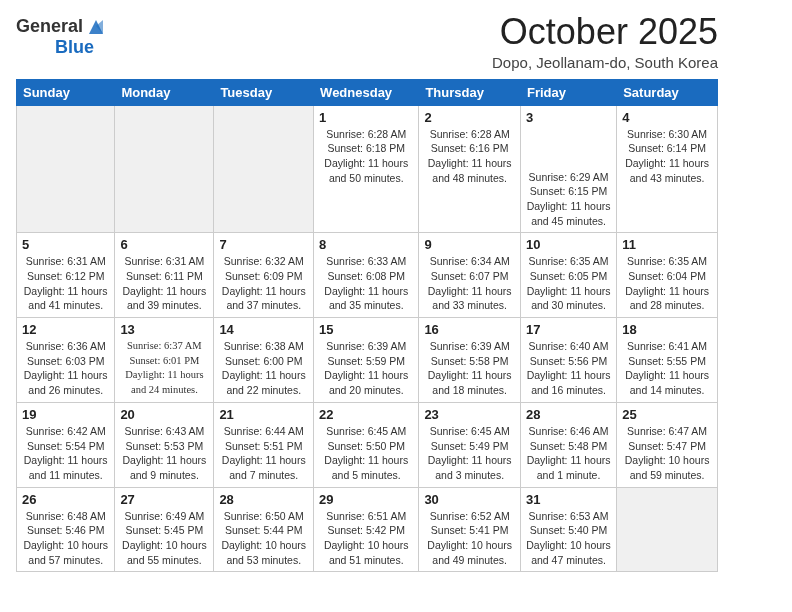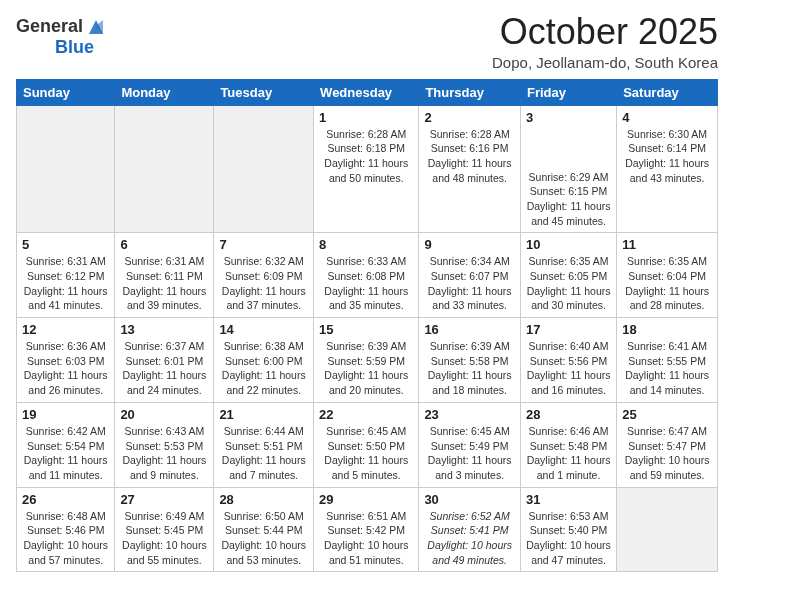--- a/index.html
+++ b/index.html
@@ -216,21 +216,21 @@
         <tr>
           <td>
             <span class="day-num">12</span>
             <div class="day-info" style="white-space: pre-line;">Sunrise: 6:36 AM
 Sunset: 6:03 PM
 Daylight: 11 hours
 and 26 minutes.</div>
           </td>
           <td>
             <span class="day-num">13</span>
-            <div class="day-info" style="white-space: pre-line;">Sunrise: 6:37 AM
+            <div class="day-info" style="white-space: pre-line; font-family: Liberation Serif, serif;">Sunrise: 6:37 AM
 Sunset: 6:01 PM
 Daylight: 11 hours
 and 24 minutes.</div>
           </td>
           <td>
             <span class="day-num">14</span>
             <div class="day-info" style="white-space: pre-line;">Sunrise: 6:38 AM
 Sunset: 6:00 PM
 Daylight: 11 hours
 and 22 minutes.</div>
@@ -339,21 +339,21 @@
           </td>
           <td>
             <span class="day-num">29</span>
             <div class="day-info" style="white-space: pre-line;">Sunrise: 6:51 AM
 Sunset: 5:42 PM
 Daylight: 10 hours
 and 51 minutes.</div>
           </td>
           <td>
             <span class="day-num">30</span>
-            <div class="day-info" style="white-space: pre-line; font-style: italic;">Sunrise: 6:52 AM
+            <div class="day-info" style="white-space: pre-line;">Sunrise: 6:52 AM
 Sunset: 5:41 PM
 Daylight: 10 hours
 and 49 minutes.</div>
           </td>
           <td>
             <span class="day-num">31</span>
             <div class="day-info" style="white-space: pre-line;">Sunrise: 6:53 AM
 Sunset: 5:40 PM
 Daylight: 10 hours
 and 47 minutes.</div>

